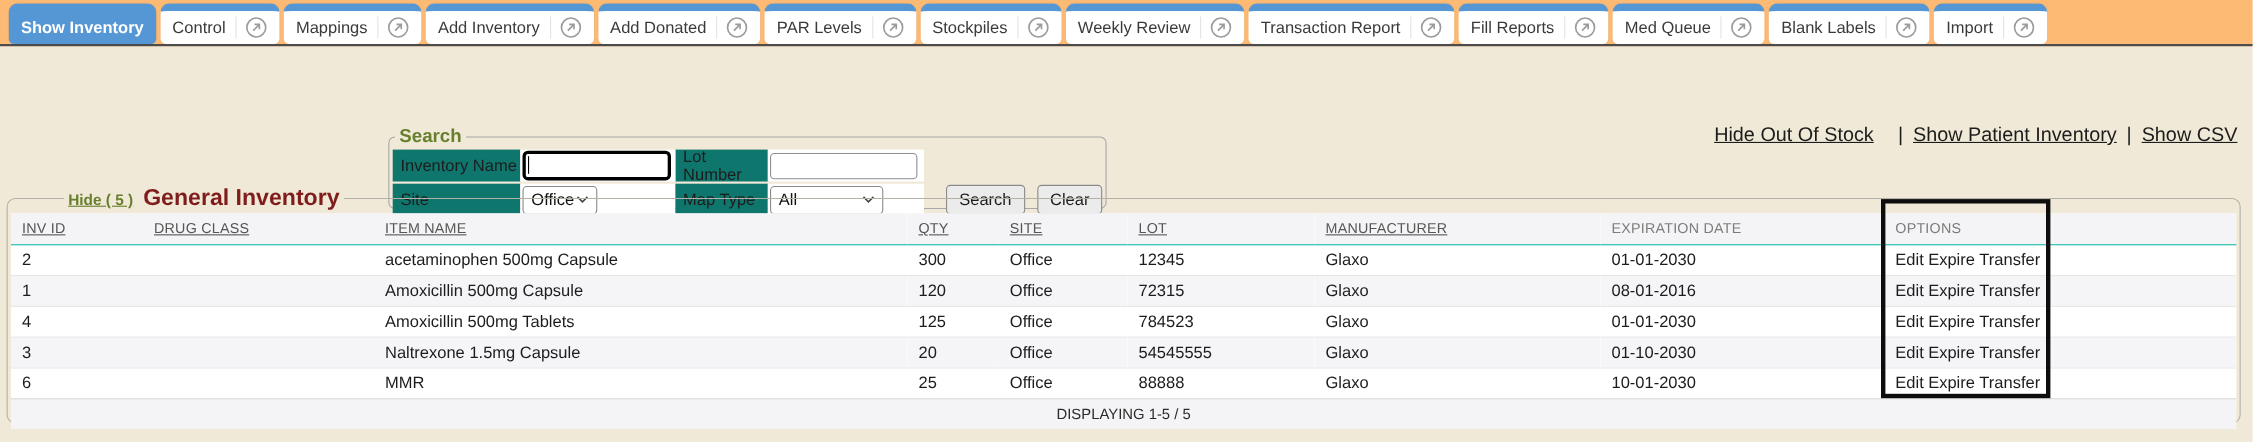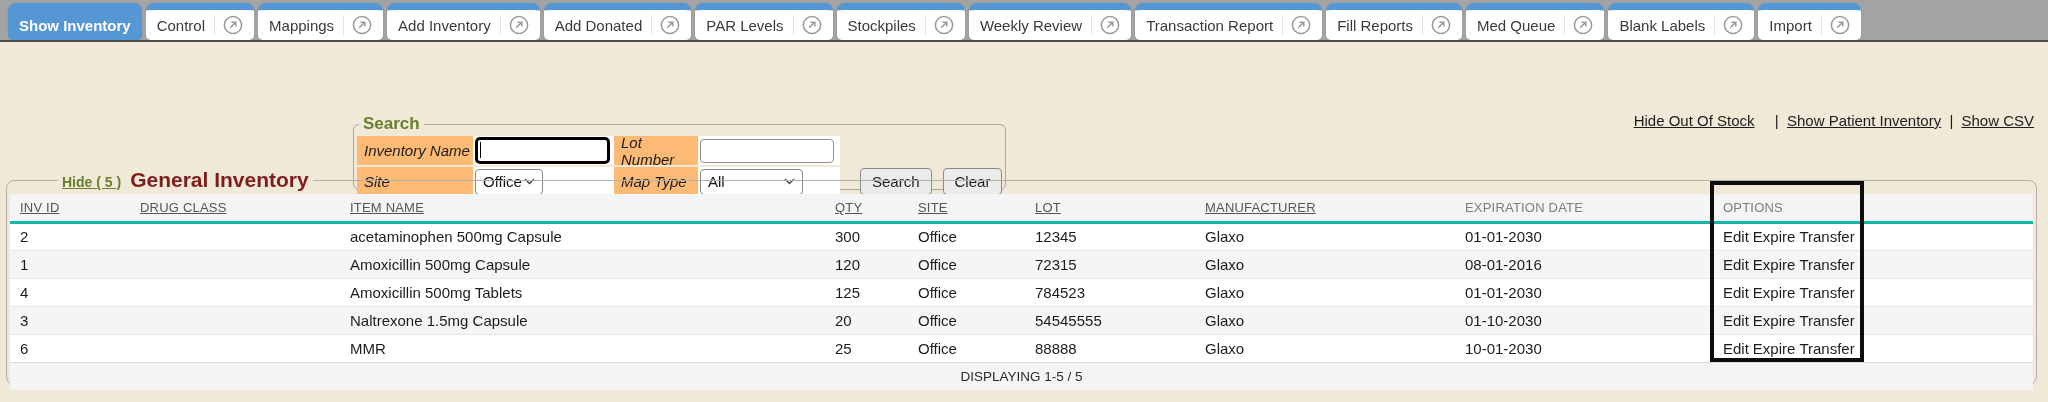--- a/index.html
+++ b/index.html
@@ -6,21 +6,21 @@
   html, body { background: #ffffff; }
   body { font-family: "Liberation Sans", sans-serif; }
   .page {
     position: relative; width: 2048px; height: 402px;
     background: #f1e9d7; overflow: hidden;
   }
 
   
   .navbar {
     position: absolute; left: 0; top: 0; width: 100%; height: 42px;
-    background: #a3a3a3; border-bottom: 2px solid #4d4d4d;
+    background: #fdba74; border-bottom: 2px solid #4d4d4d;
     display: flex; padding: 0 0 0 8px;
   }
   .tabs { display: flex; gap: 4px; align-items: flex-end; }
   .tab {
     height: 37px; display: flex; align-items: center;
     background: #ffffff; border-top: 7px solid #5597d4;
     border-radius: 8px 8px 5px 5px; padding: 0 11px;
     font-size: 15px; color: #3a3a3a; cursor: pointer; white-space: nowrap;
     box-shadow: 0 0 0 1px rgba(0,0,0,0.03);
   }
@@ -40,22 +40,22 @@
     background: transparent; padding: 2px 3px;
   }
   legend { padding: 0 4px; margin-left: 2px; }
   .search-fs { position: absolute; left: 353px; top: 82px; width: 613px; height: 76px; margin-top: 32px; }
   .search-fs legend {
     font-size: 17px; font-weight: bold; color: #66802e;
   }
   .search-grid { display: flex; flex-direction: column; gap: 2px; }
   .s-row { display: flex; height: 29px; }
   .s-label {
-    background: #fdba74; display: flex; align-items: center;
-    padding-left: 7px; font-size: 15px; color: #1c1c1c; font-style: italic;
+    background: #0f766e; display: flex; align-items: center;
+    padding-left: 7px; font-size: 15px; color: #1c1c1c;
   }
   .s-field { background: #ffffff; display: flex; align-items: center; padding-left: 2px; }
   .c1 { width: 116px; } .c2 { width: 141px; } .c3 { width: 84px; } .c4 { width: 142px; }
   .s-btns { display: flex; align-items: center; gap: 11px; padding-left: 20px; }
   .inp {
     font-family: "Liberation Sans", sans-serif; font-size: 15px;
     border: 1px solid #8f8f8f; border-radius: 4px;
     height: 24px; width: 134px; padding: 0 4px; background: #fff; outline: none;
   }
   .inp.focused { border: 3px solid #000000; height: 27px; width: 135px; border-radius: 5px; }
@@ -70,21 +70,21 @@
   .select-box.w-all { width: 103px; }
   .btn {
     font-family: "Liberation Sans", sans-serif; font-size: 15px; color: #1c1c1c;
     background: #ebebeb; border: 1px solid #8a8a8a; border-radius: 4px;
     height: 27px; padding: 0 11px; cursor: pointer;
   }
 
   
   .quick-links {
     position: absolute; top: 112px; right: 14px;
-    font-size: 15px; color: #1c1c1c; white-space: nowrap;
+    font-size: 18px; color: #1c1c1c; white-space: nowrap;
   }
   .quick-links a { color: #1c1c1c; text-decoration: underline; cursor: pointer; }
   .quick-links .sep { text-decoration: none; padding: 0 4px; }
 
   
   .inv-fs { position: absolute; left: 6px; top: 168px; width: 2031px; height: 217px; border-color: #b3b0a6; border-radius: 8px; }
   .inv-fs legend { display: flex; align-items: baseline; gap: 9px; margin-left: 48px; }
   .hide-link {
     font-size: 14px; font-weight: bold; color: #66802e;
     text-decoration: underline; cursor: pointer;
@@ -95,21 +95,21 @@
   .inv-table {
     width: 100%; border-collapse: collapse; table-layout: fixed;
     background: #ffffff; font-size: 15px; color: #1c1c1c;
   }
   .inv-table th, .inv-table td {
     padding: 0 0 0 10px; height: 28px; text-align: left;
     overflow: hidden; white-space: nowrap;
   }
   .inv-table thead th {
     background: #f4f4f6; font-size: 13px; font-weight: normal;
-    color: #7d7d7d; letter-spacing: 0.2px; border-bottom: 3px solid #14b8a6;
+    color: #7d7d7d; letter-spacing: 0.2px; border-bottom: 1px solid #14b8a6;
   }
   .inv-table thead th span.sortable {
     color: #565656; text-decoration: underline; cursor: pointer;
   }
   .inv-table tbody tr { border-bottom: 1px solid #e6e6e6; }
   .inv-table tbody tr:nth-child(even) { background: #f5f5f8; }
   .inv-table .opt-link { cursor: pointer; margin-right: 4px; margin-top: 12px; }
   .inv-table tfoot td {
     background: #f4f4f6; text-align: center; font-size: 13.5px; color: #2b2b2b;
     border-top: 1px solid #d9d9d9; padding: 0;

